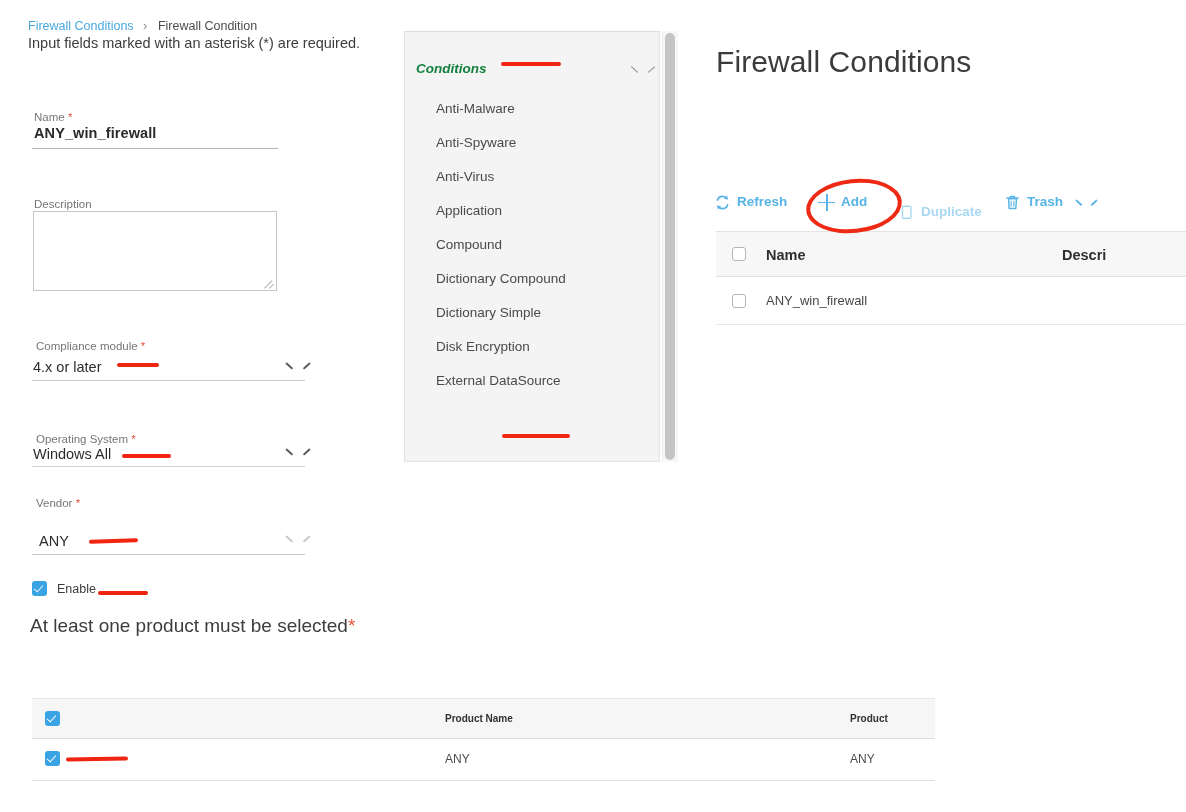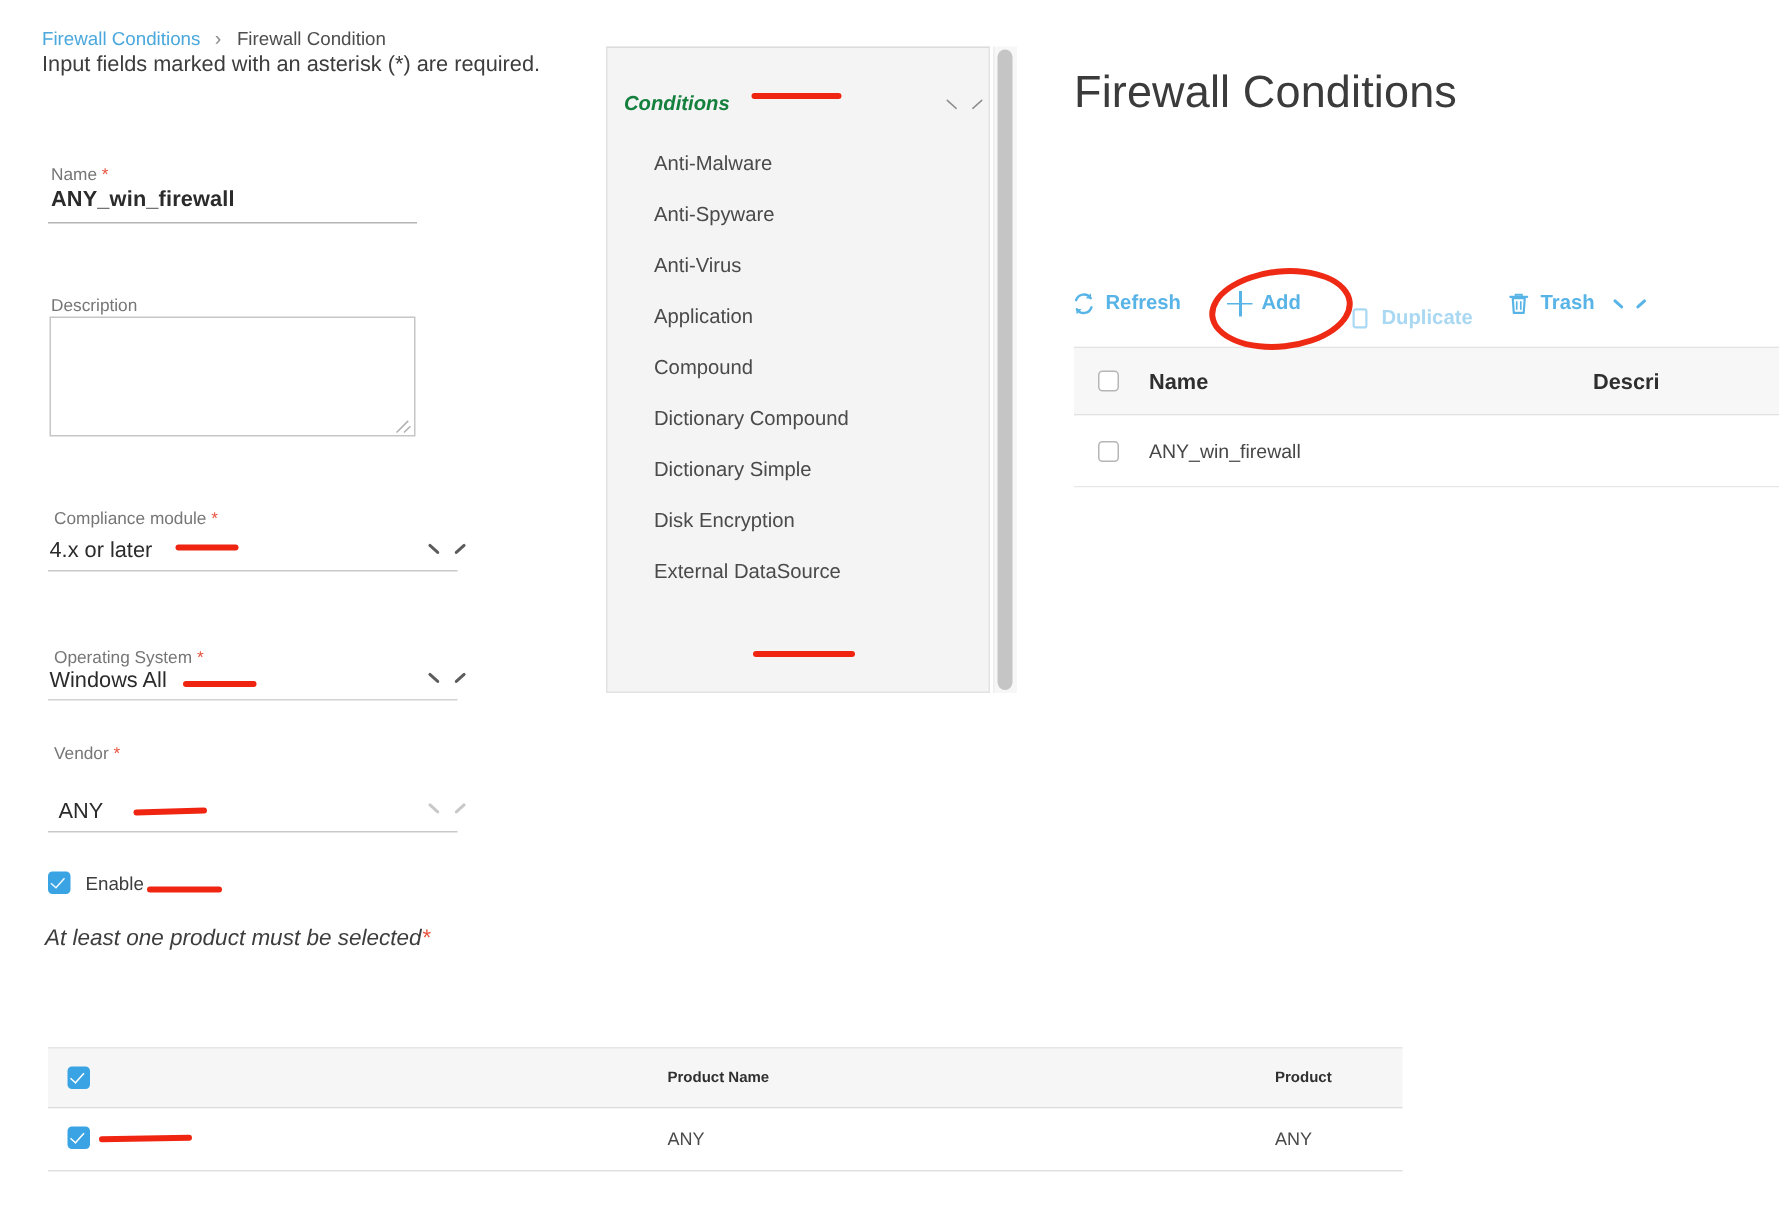--- a/index.html
+++ b/index.html
@@ -158,25 +158,24 @@
     position: absolute;
     left: 25px; top: 1px;
     font-size: 12.5px;
     color: #3d3d3d;
     line-height: 15px;
     white-space: nowrap;
   }
 
   #product-note {
     left: 30px; top: 617px;
-    font-size: 15px;
+    font-size: 19px;
     color: #3d3d3d;
     line-height: 17px;
     white-space: nowrap;
-    font-style: italic;
   }
 
   
   #conditions-panel {
     left: 404px; top: 31px;
     width: 256px; height: 431px;
     background: #f4f4f5;
     border: 1px solid #e2e2e3;
     border-top: 1px solid #dcdcdd;
     box-sizing: border-box;

